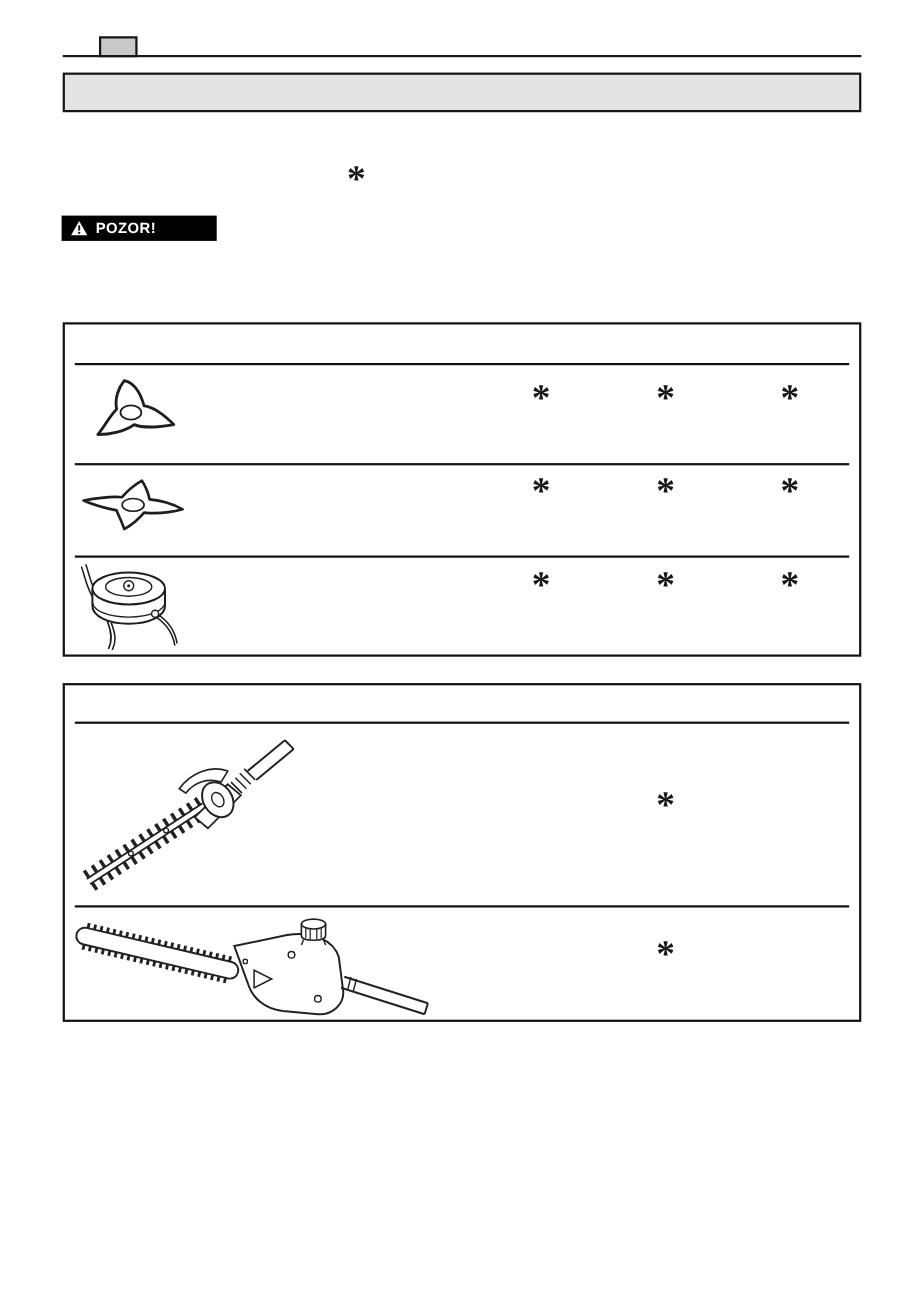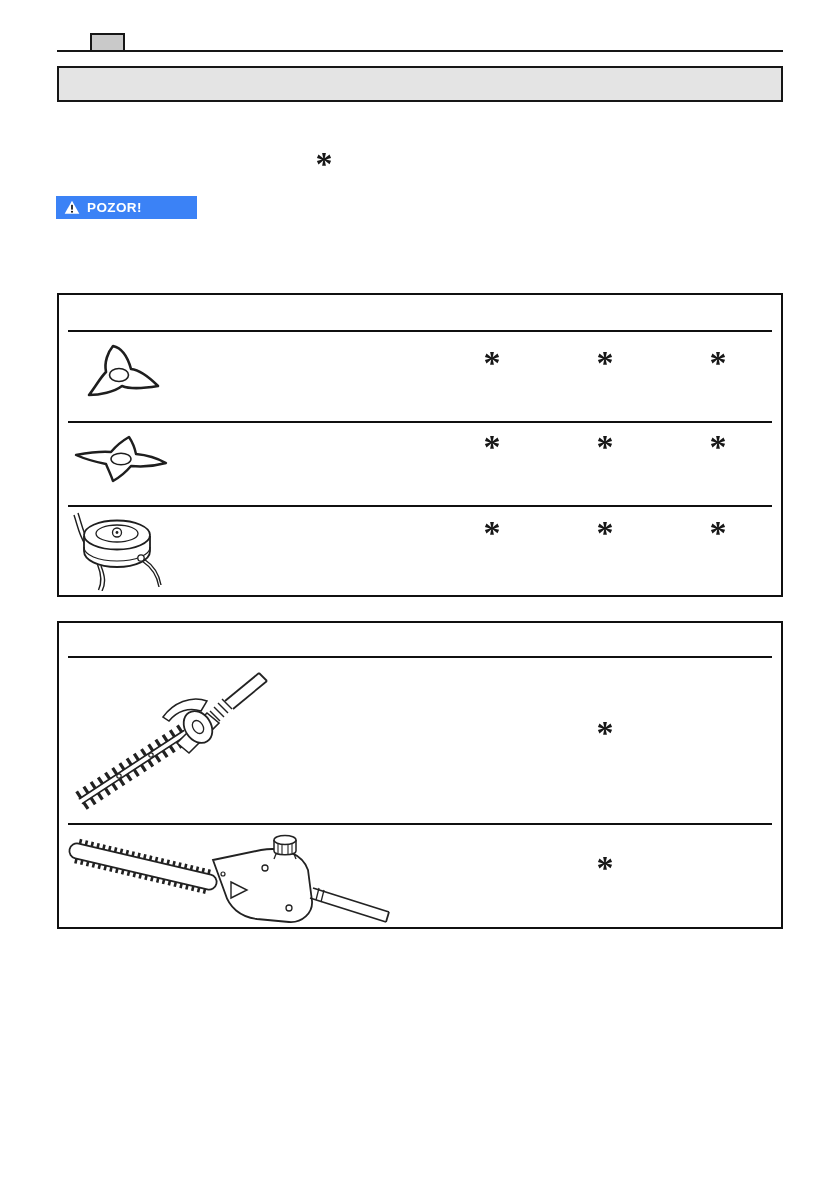--- a/index.html
+++ b/index.html
@@ -20,21 +20,21 @@
   }
   
   .ast{
     position:absolute;transform:translateX(-50%);
     font-family:"Liberation Serif","DejaVu Serif",serif;
     font-weight:bold;font-size:34px;line-height:1;color:#171717;
   }
   
   .warning-label{
     left:56px;top:196px;width:141px;height:23px;box-sizing:border-box;
-    background:#3b82f6;color:#ffffff;display:flex;align-items:center;
+    background:#000000;color:#ffffff;display:flex;align-items:center;
     padding-left:8px;gap:7px;
   }
   .warning-label .txt{
     font-weight:bold;font-size:13.5px;letter-spacing:0.4px;line-height:1;
     font-family:"Liberation Sans","DejaVu Sans",sans-serif;
   }
   
   .acc-table{
     position:absolute;left:57px;width:726px;box-sizing:border-box;
     border:2px solid #101010;background:#fff;

